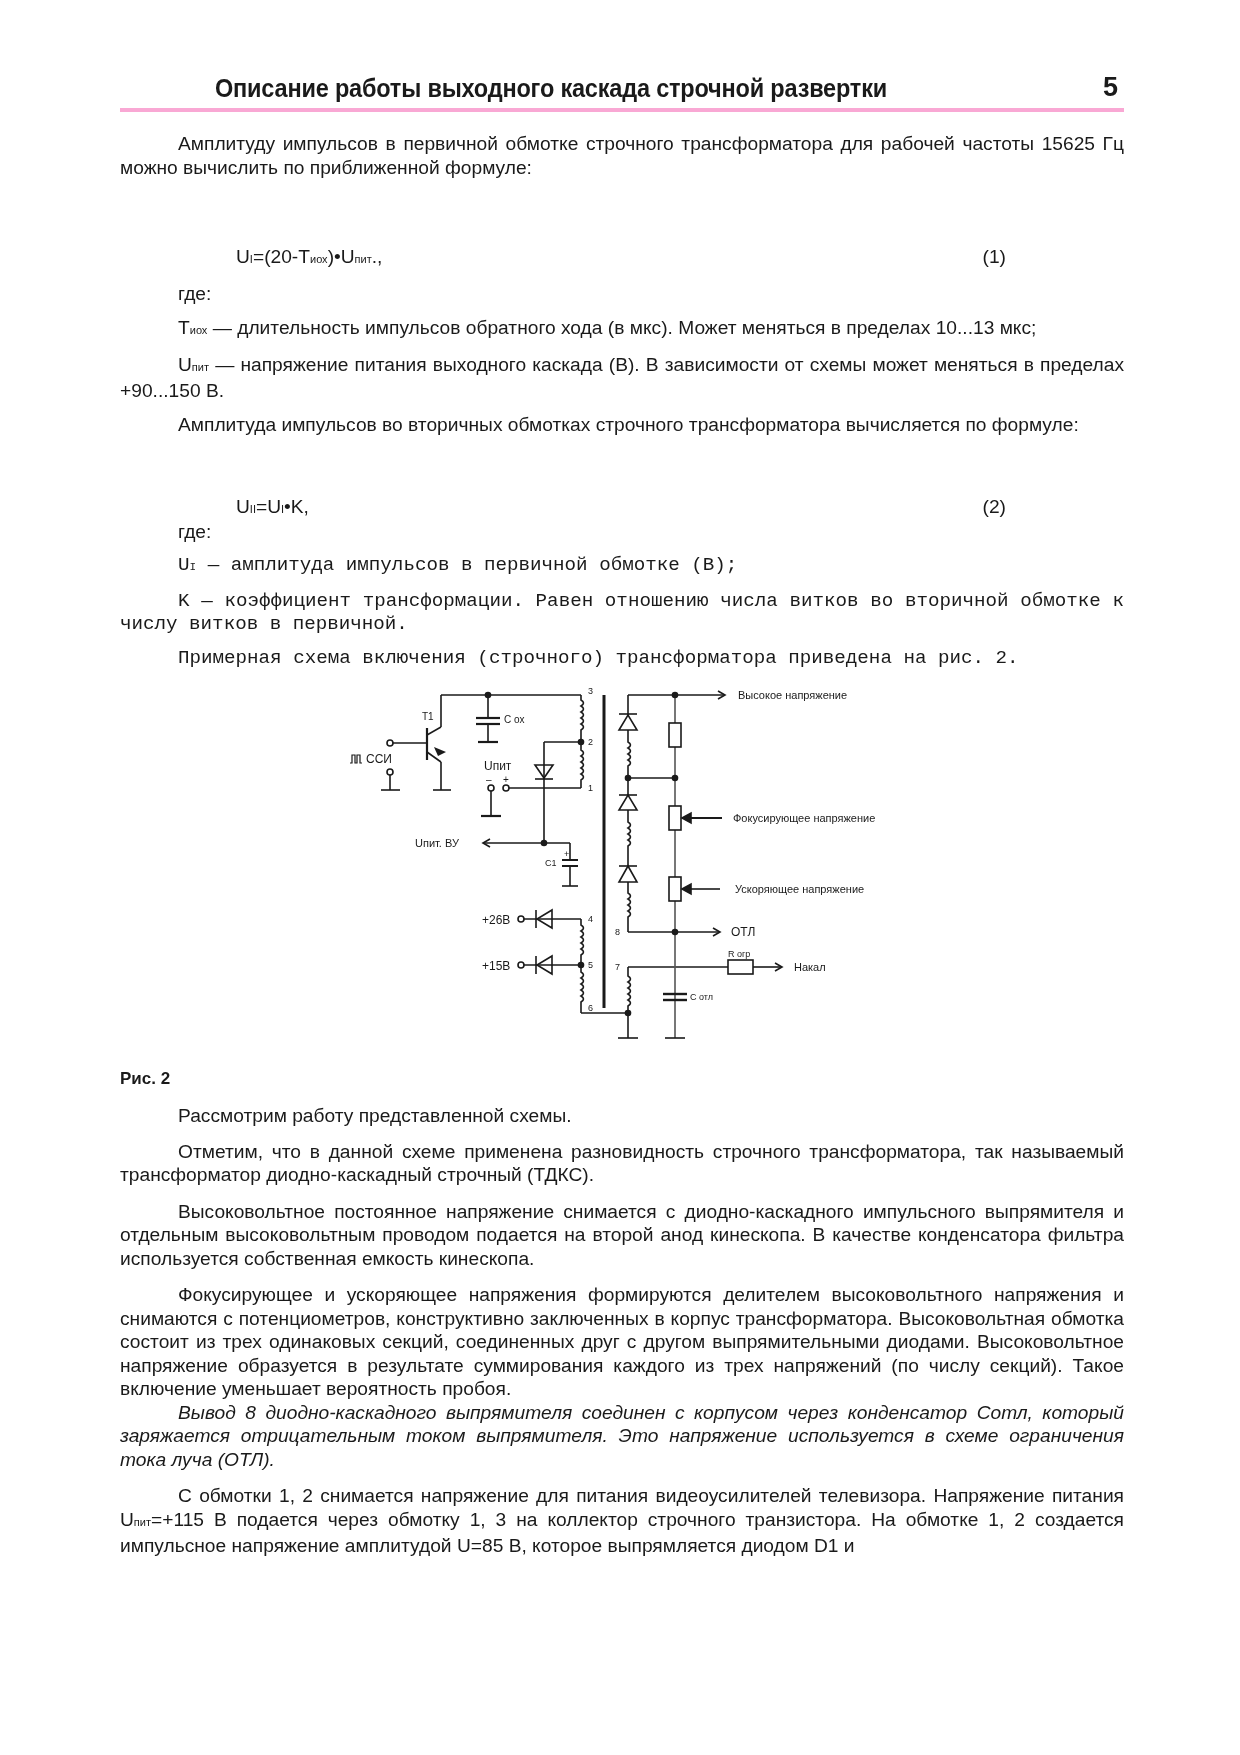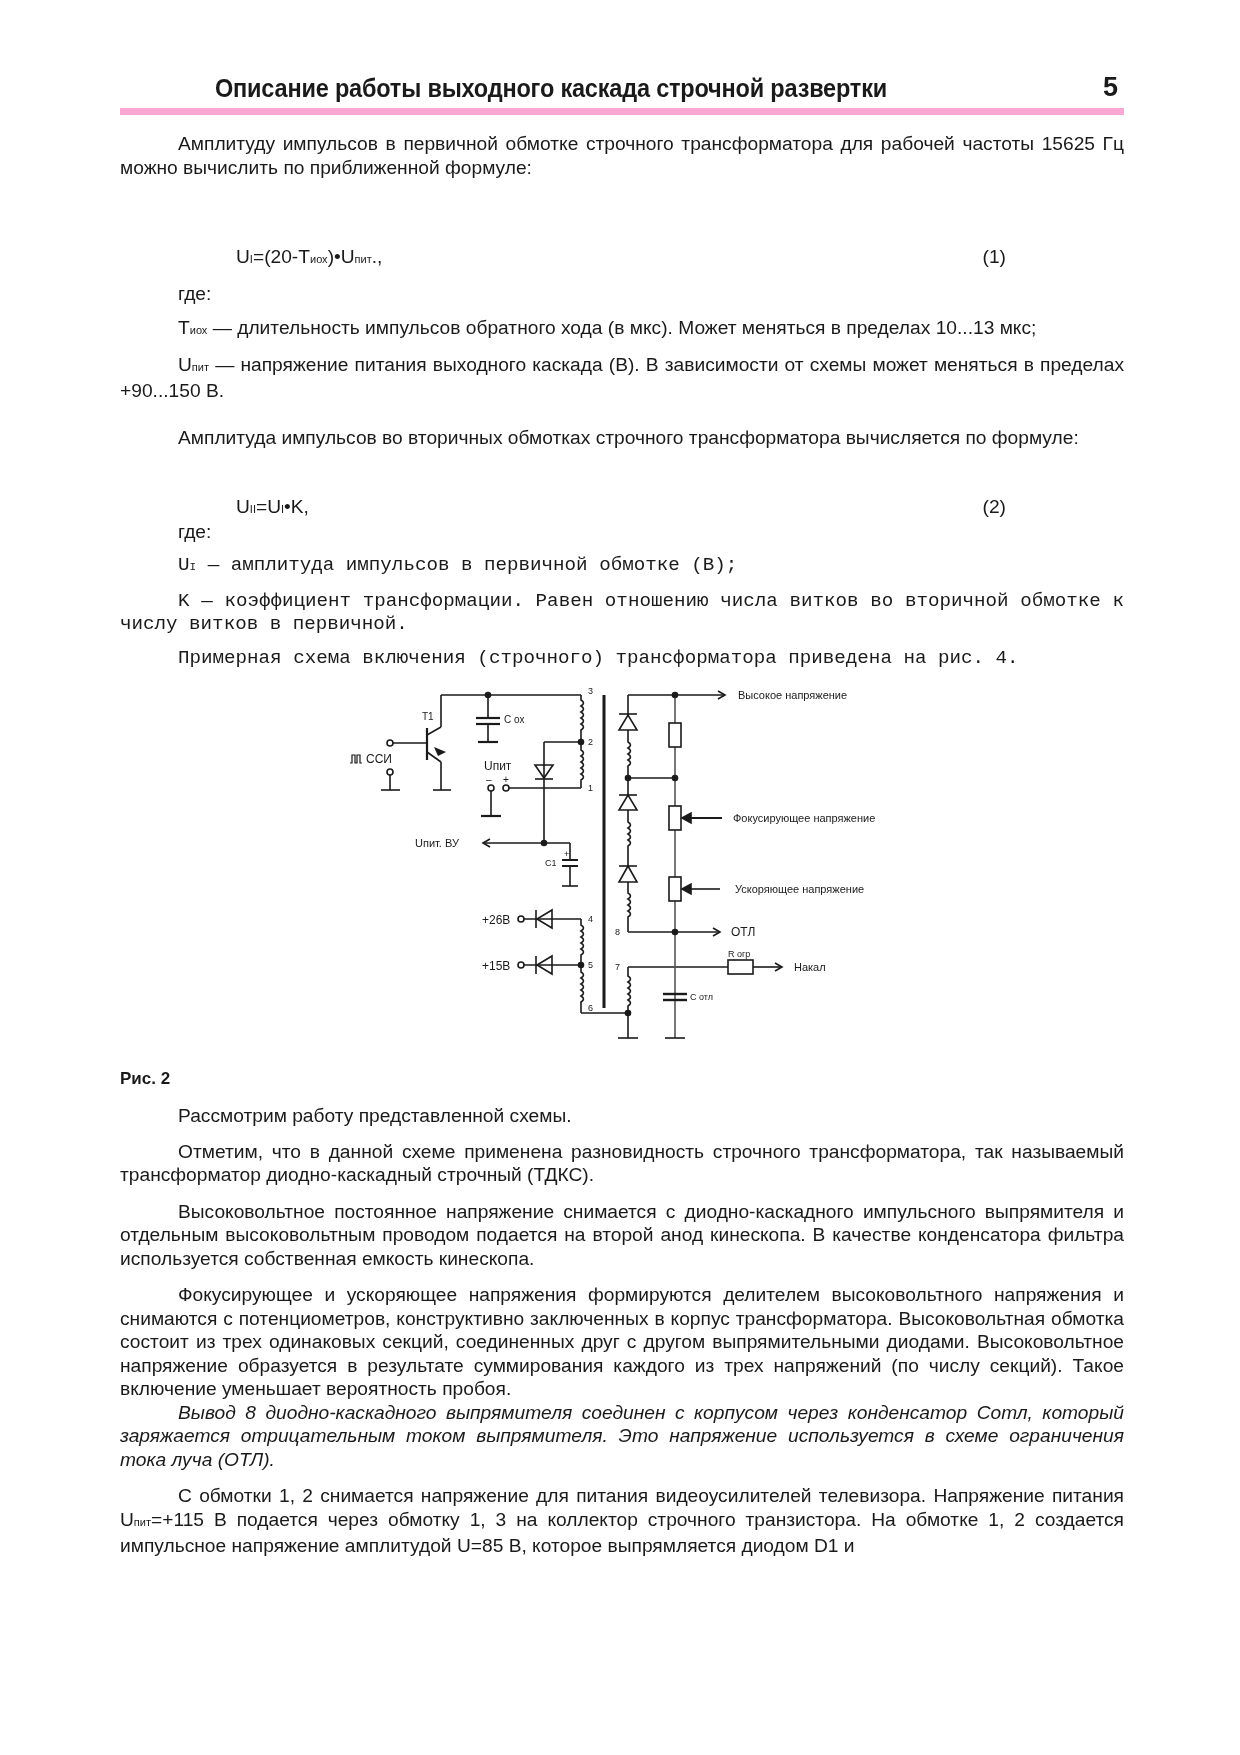--- a/index.html
+++ b/index.html
@@ -1,19 +1,19 @@
 <!DOCTYPE html>
 <html><head>
 <meta charset="utf-8">
 <style>
   html, body { margin: 0; padding: 0; background: #ffffff; }
   body { width: 1240px; height: 1755px; position: relative; overflow: hidden;
          font-family: "Liberation Sans", "DejaVu Sans", sans-serif; color: #1a1a1a; }
   .header { position: absolute; left: 120px; top: 72px; width: 1004px; height: 36px;
-            border-bottom: 7px solid #f9a8d4; }
+            border-bottom: 4px solid #f9a8d4; }
   .header-title { position: absolute; left: 95px; top: 2px; font-size: 25px; font-weight: bold;
                   letter-spacing: -0.2px; font-stretch: condensed; transform: scaleX(0.94); transform-origin: left; }
   .page-number { position: absolute; right: 6px; top: 0px; font-size: 27px; font-weight: bold; }
   .body-text { position: absolute; left: 120px; width: 1004px; font-size: 19.2px; line-height: 23.5px;
                text-align: justify; }
   .p { margin: 0; text-indent: 58px; }
   .formula-row { position: absolute; left: 120px; width: 1004px; font-size: 19.2px; height: 24px; }
   .formula { position: absolute; left: 116px; }
   .formula-num { position: absolute; right: 118px; }
   sub.s { font-size: 11px; vertical-align: baseline; }
@@ -38,36 +38,36 @@
   <span class="formula-num">(1)</span>
 </div>
 
 <div class="body-text" style="top:282px;">
   <p class="p">где:</p>
 </div>
 
 <div class="body-text" style="top:316px;">
   <p class="p"><span>T</span><sub class="s">иох</sub><span> — длительность импульсов обратного хода (в мкс). Может меняться в пределах 10...13 мкс;</span></p>
   <p class="p" style="margin-top:10px;"><span>U</span><sub class="s">пит</sub><span> — напряжение питания выходного каскада (В). В зависимости от схемы может меняться в пределах +90...150 В.</span></p>
-  <p class="p" style="margin-top:23px;">Амплитуда импульсов во вторичных обмотках строчного трансформатора вычисляется по формуле:</p>
+  <p class="p" style="margin-top:10px;">Амплитуда импульсов во вторичных обмотках строчного трансформатора вычисляется по формуле:</p>
 </div>
 
 <div class="formula-row" style="top:496px;">
   <span class="formula"><span>U</span><sub class="s">II</sub><span>=U</span><sub class="s">I</sub><span>•K,</span></span>
   <span class="formula-num">(2)</span>
 </div>
 
 <div class="body-text" style="top:520px;">
   <p class="p">где:</p>
 </div>
 
 <div class="body-text" style="top:554px;font-family:Liberation Mono, monospace;">
   <p class="p"><span>U</span><sub class="s">I</sub><span> — амплитуда импульсов в первичной обмотке (В);</span></p>
   <p class="p" style="margin-top:10px;">K — коэффициент трансформации. Равен отношению числа витков во вторичной обмотке к числу витков в первичной.</p>
-  <p class="p" style="margin-top:10px;">Примерная схема включения (строчного) трансформатора приведена на рис. 4.</p>
+  <p class="p" style="margin-top:10px;">Примерная схема включения (строчного) трансформатора приведена на рис. 2.</p>
 </div>
 
 <svg class="schem" width="1240" height="1060" viewBox="0 0 1240 1060">
   <g stroke="#1a1a1a" stroke-width="1.6" fill="none">
 
     <line x1="441" y1="695" x2="581" y2="695"></line>
 
     <line x1="441" y1="695" x2="441" y2="727"></line>
 
     <line x1="427" y1="728" x2="427" y2="760" stroke-width="2.2"></line>

